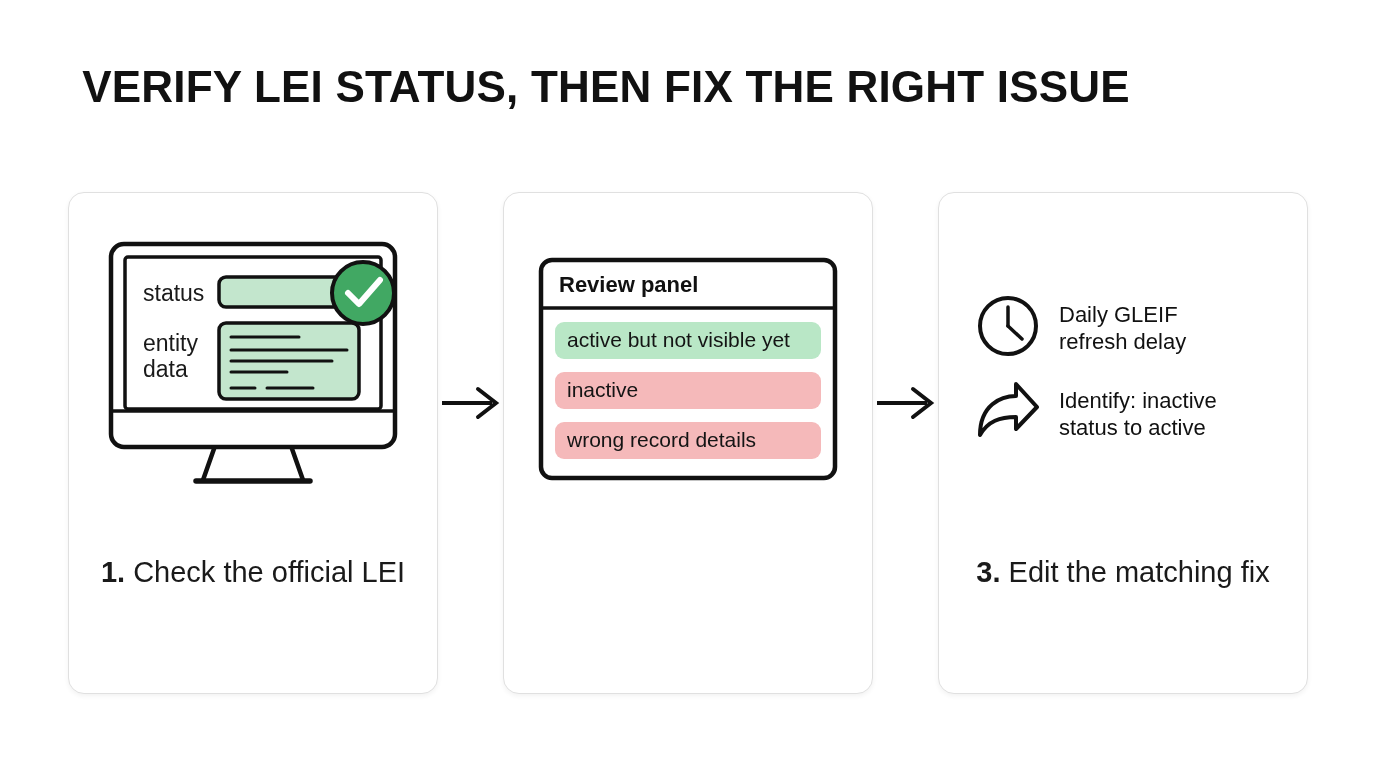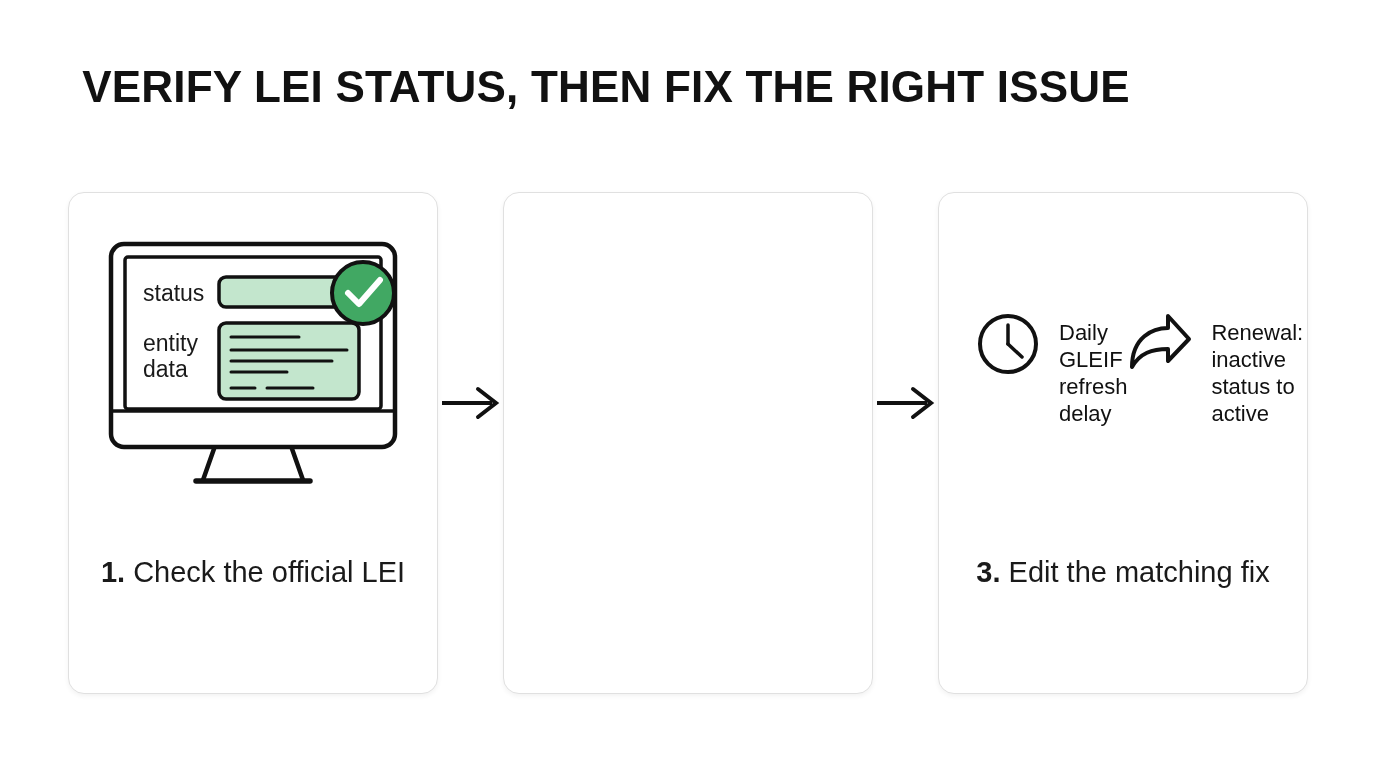--- a/index.html
+++ b/index.html
@@ -97,21 +97,22 @@
 
   
   .review-panel-svg { display: block; }
 
   
   .fix-list {
     width: 100%;
     padding-left: 36px;
     box-sizing: border-box;
     display: flex;
-    flex-direction: row;
+    flex-direction: column;
+    gap: 20px;
   }
   .fix-row {
     display: flex;
     align-items: flex-start;
     gap: 18px;
   }
   .fix-icon {
     flex: 0 0 auto;
     width: 66px;
     height: 66px;
@@ -186,41 +187,57 @@
           </g>
         </svg>
       </div>
       <div class="card-caption">
         <span class="num">1.</span>
         <span>Check the official LEI</span>
       </div>
     </div>
 
     <div class="card">
+      <div class="card-art">
+        <svg class="review-panel-svg" width="302" height="226" viewBox="0 0 302 226">
+          <rect x="4" y="4" width="294" height="218" rx="11" ry="11" fill="#ffffff" stroke="#111111" stroke-width="4.5"></rect>
+          <line x1="4" y1="52" x2="298" y2="52" stroke="#111111" stroke-width="3.5"></line>
+          <text x="22" y="36" font-family="Liberation Sans, sans-serif" font-size="22" font-weight="bold" fill="#111111">Review panel</text>
+
+          <rect x="18" y="66" width="266" height="37" rx="9" ry="9" fill="#b9e7c6"></rect>
+          <text x="30" y="91" font-family="Liberation Sans, sans-serif" font-size="21" fill="#141414">active but not visible yet</text>
+
+          <rect x="18" y="116" width="266" height="37" rx="9" ry="9" fill="#f5b9ba"></rect>
+          <text x="30" y="141" font-family="Liberation Sans, sans-serif" font-size="21" fill="#141414">inactive</text>
+
+          <rect x="18" y="166" width="266" height="37" rx="9" ry="9" fill="#f5b9ba"></rect>
+          <text x="30" y="191" font-family="Liberation Sans, sans-serif" font-size="21" fill="#141414">wrong record details</text>
+        </svg>
+      </div>
     </div>
 
     <div class="card">
       <div class="card-art">
         <div class="fix-list">
 
           <div class="fix-row r1">
             <svg class="fix-icon" viewBox="0 0 66 66">
               <circle cx="33" cy="33" r="28" fill="none" stroke="#111111" stroke-width="4"></circle>
               <line x1="33" y1="33" x2="33" y2="14" stroke="#111111" stroke-width="3.5" stroke-linecap="round"></line>
               <line x1="33" y1="33" x2="47" y2="46" stroke="#111111" stroke-width="3.5" stroke-linecap="round"></line>
             </svg>
             <div class="fix-text">Daily GLEIF
 refresh delay</div>
           </div>
 
           <div class="fix-row r2">
             <svg class="fix-icon" viewBox="0 0 66 66">
               <path d="M5 56 C5 26 26 17 41 17 L41 5 L62 28 L41 50 L41 38 C25 38 13 42 5 56 Z" fill="none" stroke="#111111" stroke-width="4" stroke-linejoin="round" stroke-linecap="round"></path>
             </svg>
-            <div class="fix-text">Renewal: inactive
+            <div class="fix-text">Identify: inactive
 status to active</div>
           </div>
 
 
         </div>
       </div>
       <div class="card-caption">
         <span class="num">3.</span>
         <span>Edit the matching fix</span>
       </div>

